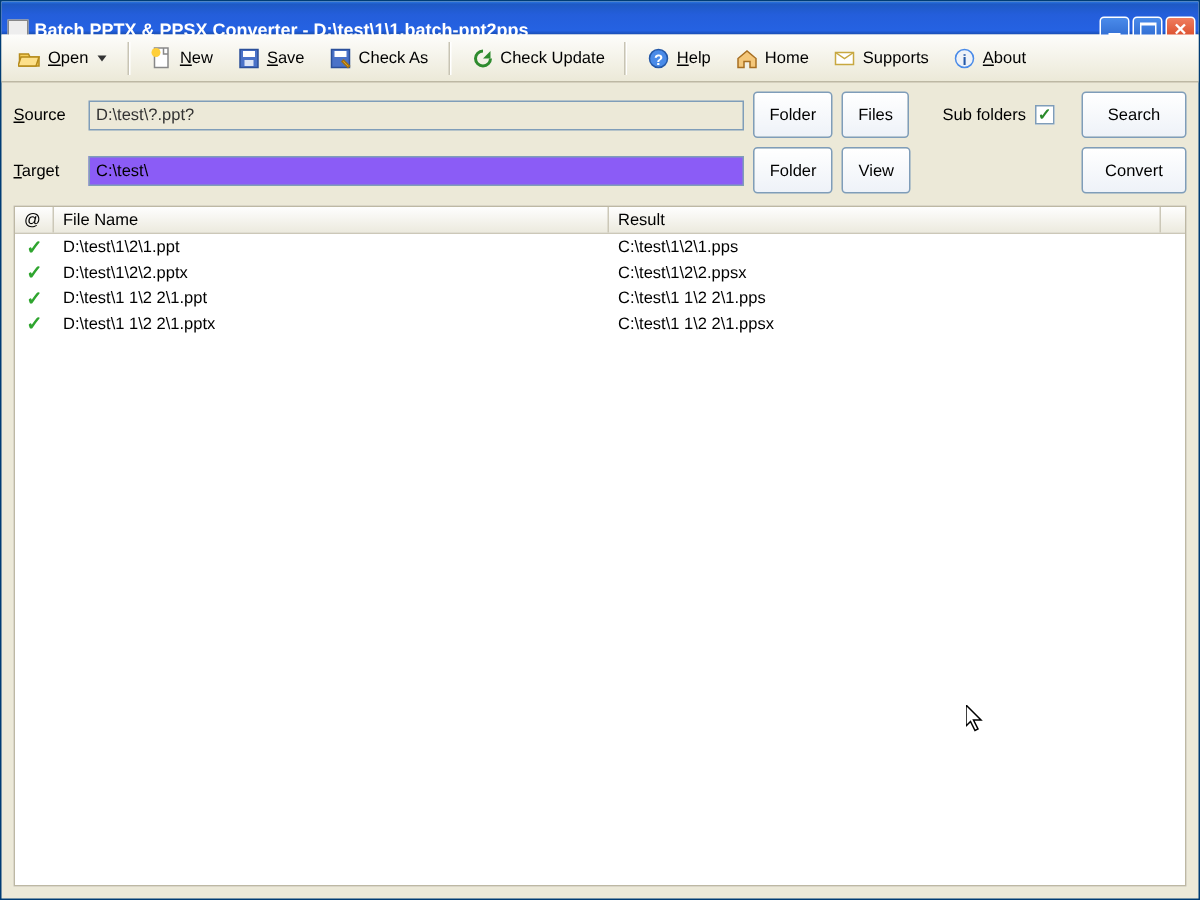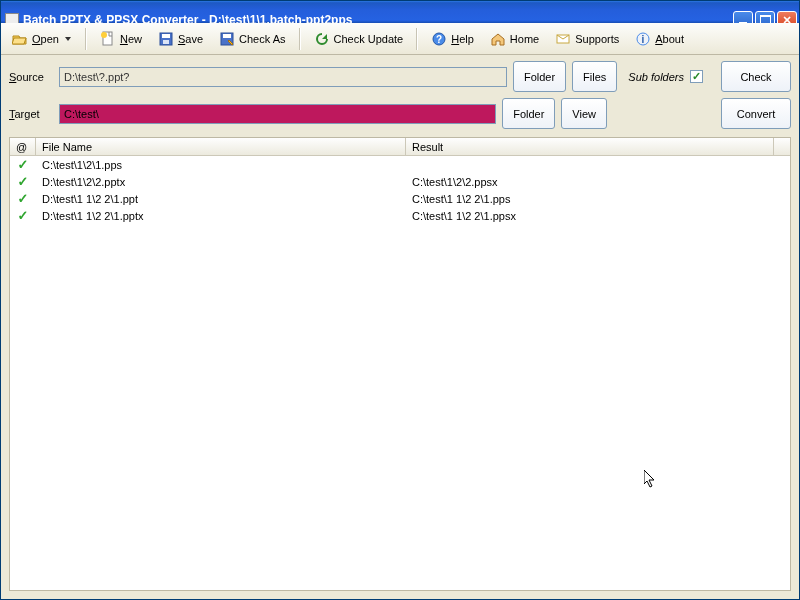--- a/index.html
+++ b/index.html
@@ -77,21 +77,21 @@
   .form-area {
     padding: 6px 8px 4px 8px;
     display: flex; flex-direction: column; gap: 6px; justify-content: flex-end;
   }
   .row { display: flex; align-items: center; gap: 6px; }
   .row .lbl { width: 44px; text-align: left; color:#000; }
   .text-input {
     flex: 1;
     height: 20px;
     border: 1px solid #7f9db9;
-    background: #be185d;
+    background: #8b5cf6;
     padding: 0 4px;
     font-family: inherit; font-size: 11px;
   }
   .text-input.readonly { background:#ece9d8; color:#333; }
   .btn {
     height: 31px;
     padding: 0 10px;
     border: 1px solid #7f9db9;
     background: linear-gradient(#fff,#eef2f8);
     border-radius: 3px;
@@ -130,21 +130,21 @@
   .cell.status { width:26px; display:flex; justify-content:center; align-items:center; }
   .cell.file { width:370px; color:#000; }
   .cell.result { flex:1; color:#000; }
   .check-icon { color:#2fa52f; font-weight:bold; font-size:13px;}
   .cursor {
     position:absolute;
     left: 644px; top: 470px;
     width: 14px; height: 20px;
     pointer-events:none;
   }
-  .sub-lbl { margin-left:5px;font-style:italic; }
+  .sub-lbl { margin-left:16px; }
 </style>
 </head>
 <body>
 
 <div class="window">
 
   <div class="titlebar">
     <div class="app-icon"></div>
     <div class="title-text">Batch PPTX &amp; PPSX Converter - D:\test\1\1.batch-ppt2pps</div>
     <div class="win-btns">
@@ -246,21 +246,21 @@
 
   <div class="form-area">
     <div class="row">
       <span class="lbl underline-first">Source</span>
       <input class="text-input readonly" readonly="" value="D:\test\?.ppt?" style="">
       <button class="btn">Folder</button>
       <button class="btn">Files</button>
       <span class="sub-lbl">Sub folders</span>
       <span class="chk">✓</span>
       <span style="flex:0 0 6px"></span>
-      <button class="btn wide">Check</button>
+      <button class="btn wide">Search</button>
     </div>
     <div class="row">
       <span class="lbl underline-first">Target</span>
       <input class="text-input" value="C:\test\" style="">
       <button class="btn">Folder</button>
       <button class="btn">View</button>
       <span style="flex:0 0 102px"></span>
       <button class="btn wide">Convert</button>
     </div>
   </div>
@@ -270,20 +270,21 @@
       <div class="col-h col-status">@</div>
       <div class="col-h col-file">File Name</div>
       <div class="col-h col-result">Result</div>
       <div class="col-h col-scroll"></div>
     </div>
     <div class="list-body" id="list-body">
         <div class="list-row">
           <div class="cell status">
             <span class="check-icon">✓</span>
           </div>
+          <div class="cell file">D:\test\1\2\1.ppt</div>
           <div class="cell result">C:\test\1\2\1.pps</div>
         </div>
         <div class="list-row">
           <div class="cell status">
             <span class="check-icon">✓</span>
           </div>
           <div class="cell file">D:\test\1\2\2.pptx</div>
           <div class="cell result">C:\test\1\2\2.ppsx</div>
         </div>
         <div class="list-row">

